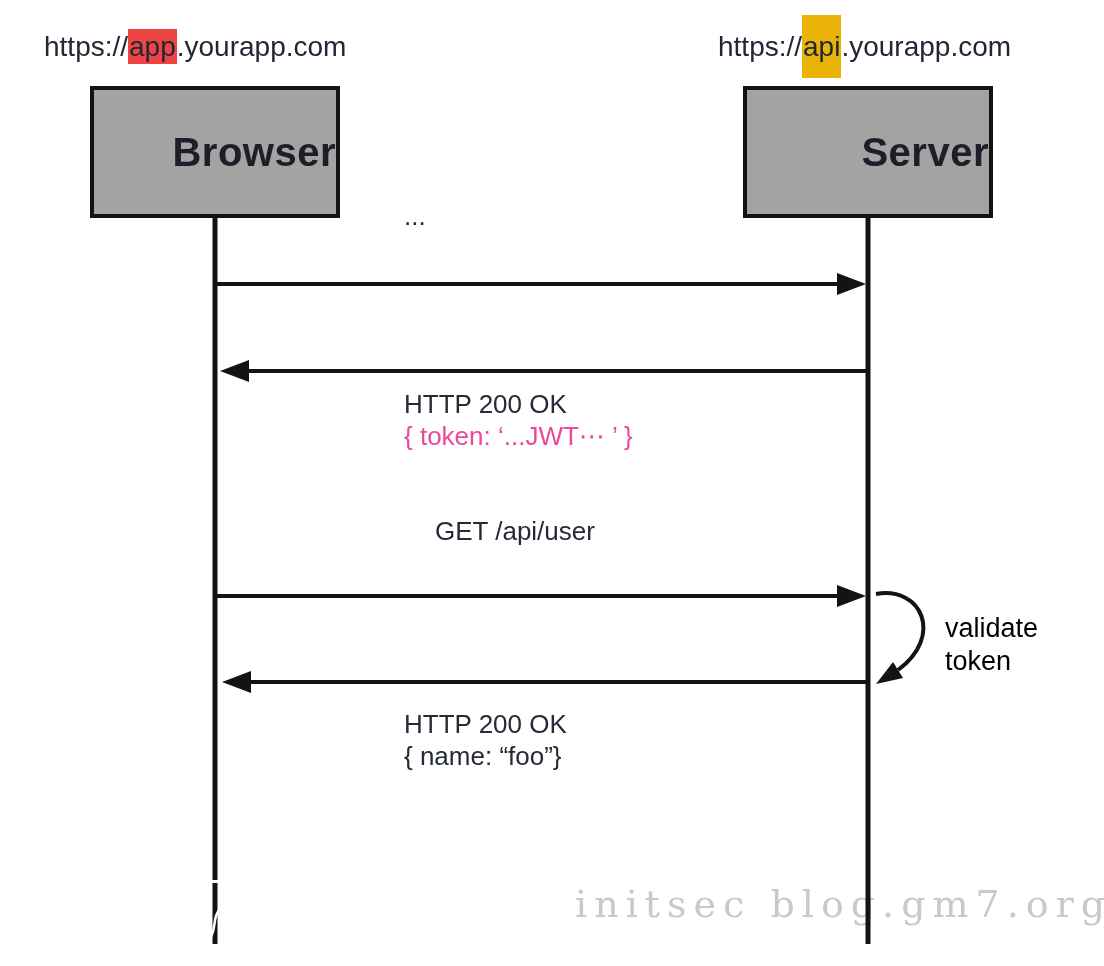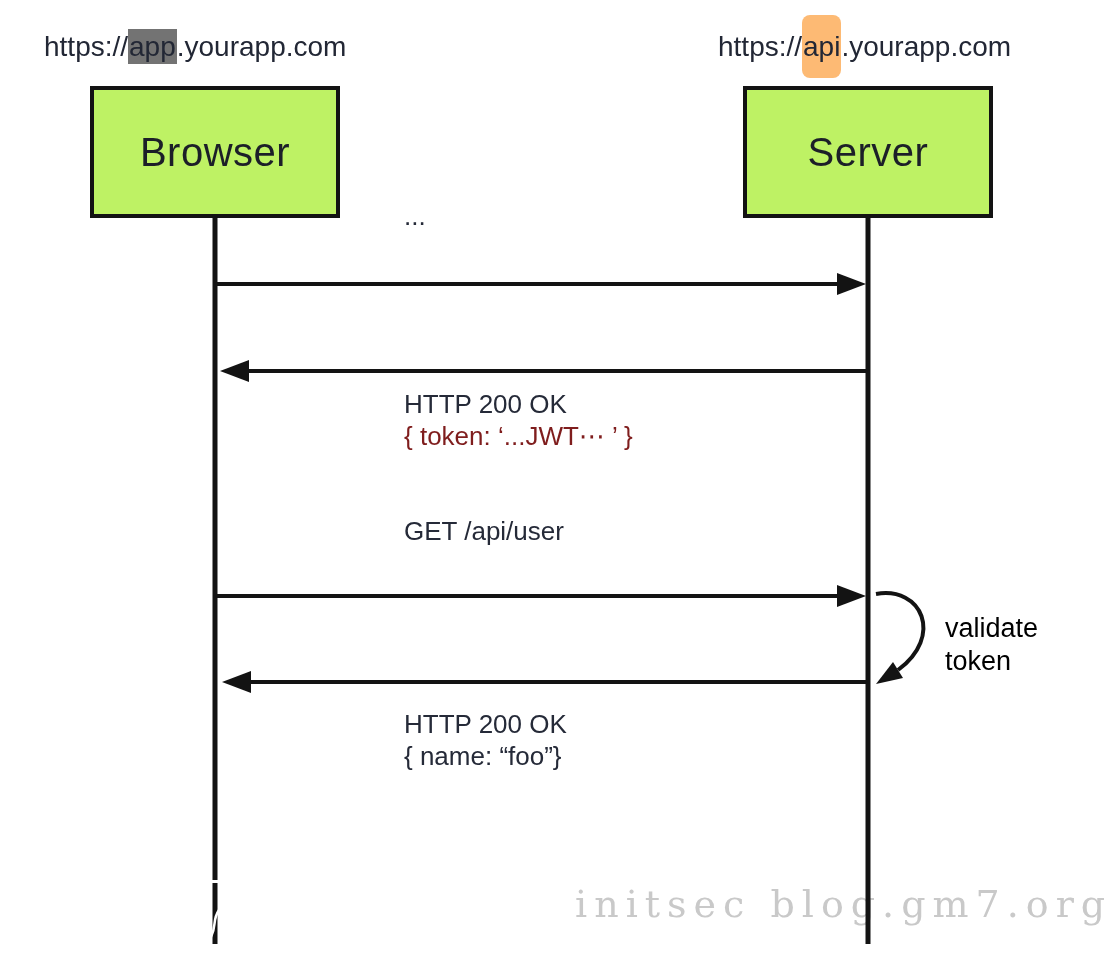--- a/index.html
+++ b/index.html
@@ -29,58 +29,59 @@
   .actor-url {
     position: absolute;
     top: 31px;
     font-size: 28px;
     color: #222735;
     white-space: nowrap;
     z-index: 2;
   }
   .actor-url.left  { left: 44px;  }
   .actor-url.right { left: 718px; }
-  .hl-app { background: #737373; padding: 2px 1px; }
-  .hl-api { background: #fdba74; padding: 16px 1px; border-radius: 8px; }
+  .hl-app { background: #ef4444; padding: 2px 1px; }
+  .hl-api { background: #eab308; padding: 16px 1px; }
 
   
   .actor-box {
     position: absolute;
     top: 86px;
     width: 242px;
     height: 124px;
-    background: #bef264;
+    background: #a3a3a3;
     border: 4px solid #131313;
     display: flex;
     align-items: center;
-    justify-content: center;
+    justify-content: flex-end;
     z-index: 2;
+    font-weight: bold;
   }
   .actor-box.browser { left: 90px;  }
   .actor-box.server  { left: 743px; }
   .actor-box .label {
     font-size: 40px;
     color: #1c1f28;
     letter-spacing: 0.5px;
   }
 
   
   .msg {
     position: absolute;
     left: 404px;
     font-size: 26px;
     line-height: 32px;
     white-space: nowrap;
     z-index: 2;
   }
   .msg .dark  { color: #252a38; }
-  .msg .green { color: #7f1d1d; text-align: right; }
+  .msg .green { color: #ec4899; text-align: right; }
   .msg.m1 { top: 200px; }
   .msg.m2 { top: 388px; }
-  .msg.m3 { top: 515px; }
+  .msg.m3 { top: 515px; margin-left: 31px; }
   .msg.m4 { top: 708px; }
 
   .self-label {
     position: absolute;
     left: 945px;
     top: 612px;
     font-size: 27px;
     line-height: 33px;
     color: #000000;
     white-space: nowrap;

